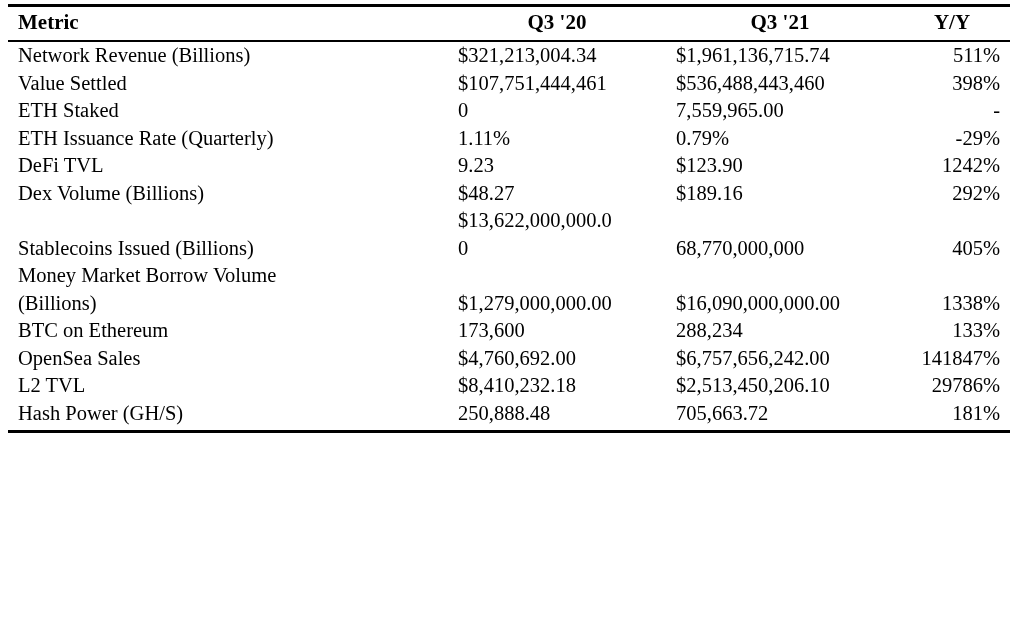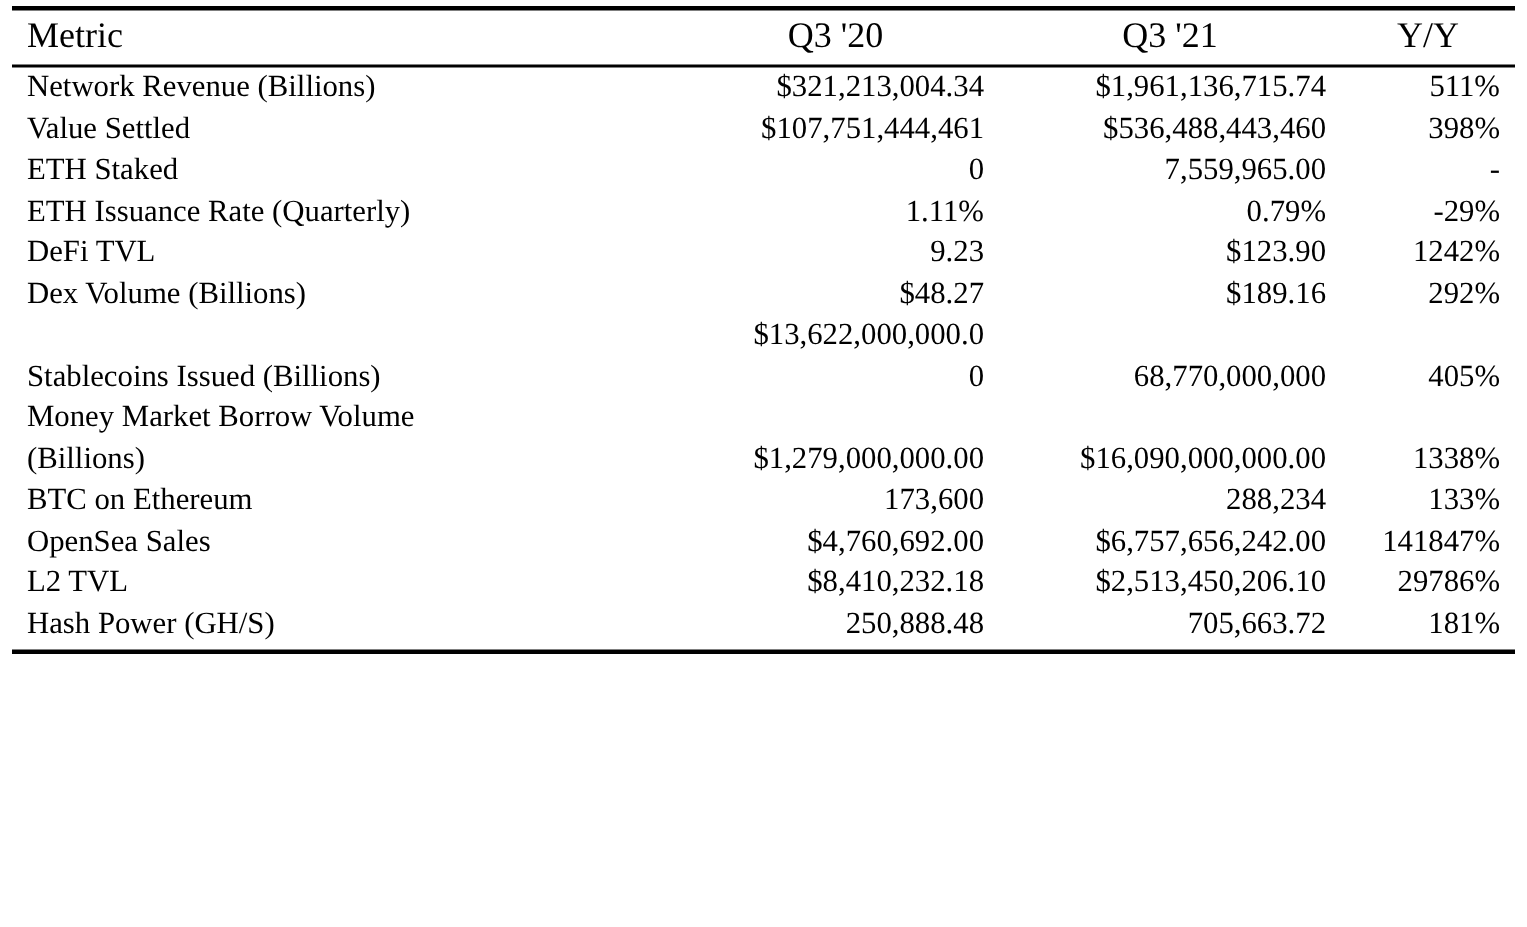--- a/index.html
+++ b/index.html
@@ -27,40 +27,40 @@
     table-layout: fixed;
     font-size: 20.5px;
     line-height: 1.0;
   }
   table.metrics col.c-metric { width: 440px; }
   table.metrics col.c-q320  { width: 218px; }
   table.metrics col.c-q321  { width: 228px; }
   table.metrics col.c-yoy   { width: 116px; }
 
   table.metrics thead th {
-    font-weight: normal;
-    font-size: 24px;
+    font-weight: bold;
+    font-size: 21px;
     padding: 5px 10px 7px 10px;
     border-top: 3px solid #000;
     border-bottom: 2px solid #000;
     vertical-align: bottom;
     white-space: nowrap;
   }
   th.h-metric { text-align: left; padding-left: 9px; }
   th.h-q320 { text-align: center; }
   th.h-q321 { text-align: center; margin-top: 24px; }
   th.h-yoy  { text-align: center; padding-right: 28px; }
 
   table.metrics tbody td {
     padding: 3px 10px 4px 10px;
     vertical-align: top;
     white-space: nowrap;
   }
   td.metric { text-align: left; padding-left: 9px; white-space: normal; }
-  td.num { text-align: right; }
+  td.num { text-align: left; }
   td.yoy { text-align: right; padding-right: 10px; }
 
   tbody tr.last-row td {
     border-bottom: 3px solid #000;
     padding-bottom: 7px;
   }
 </style>
 </head>
 <body>
 

